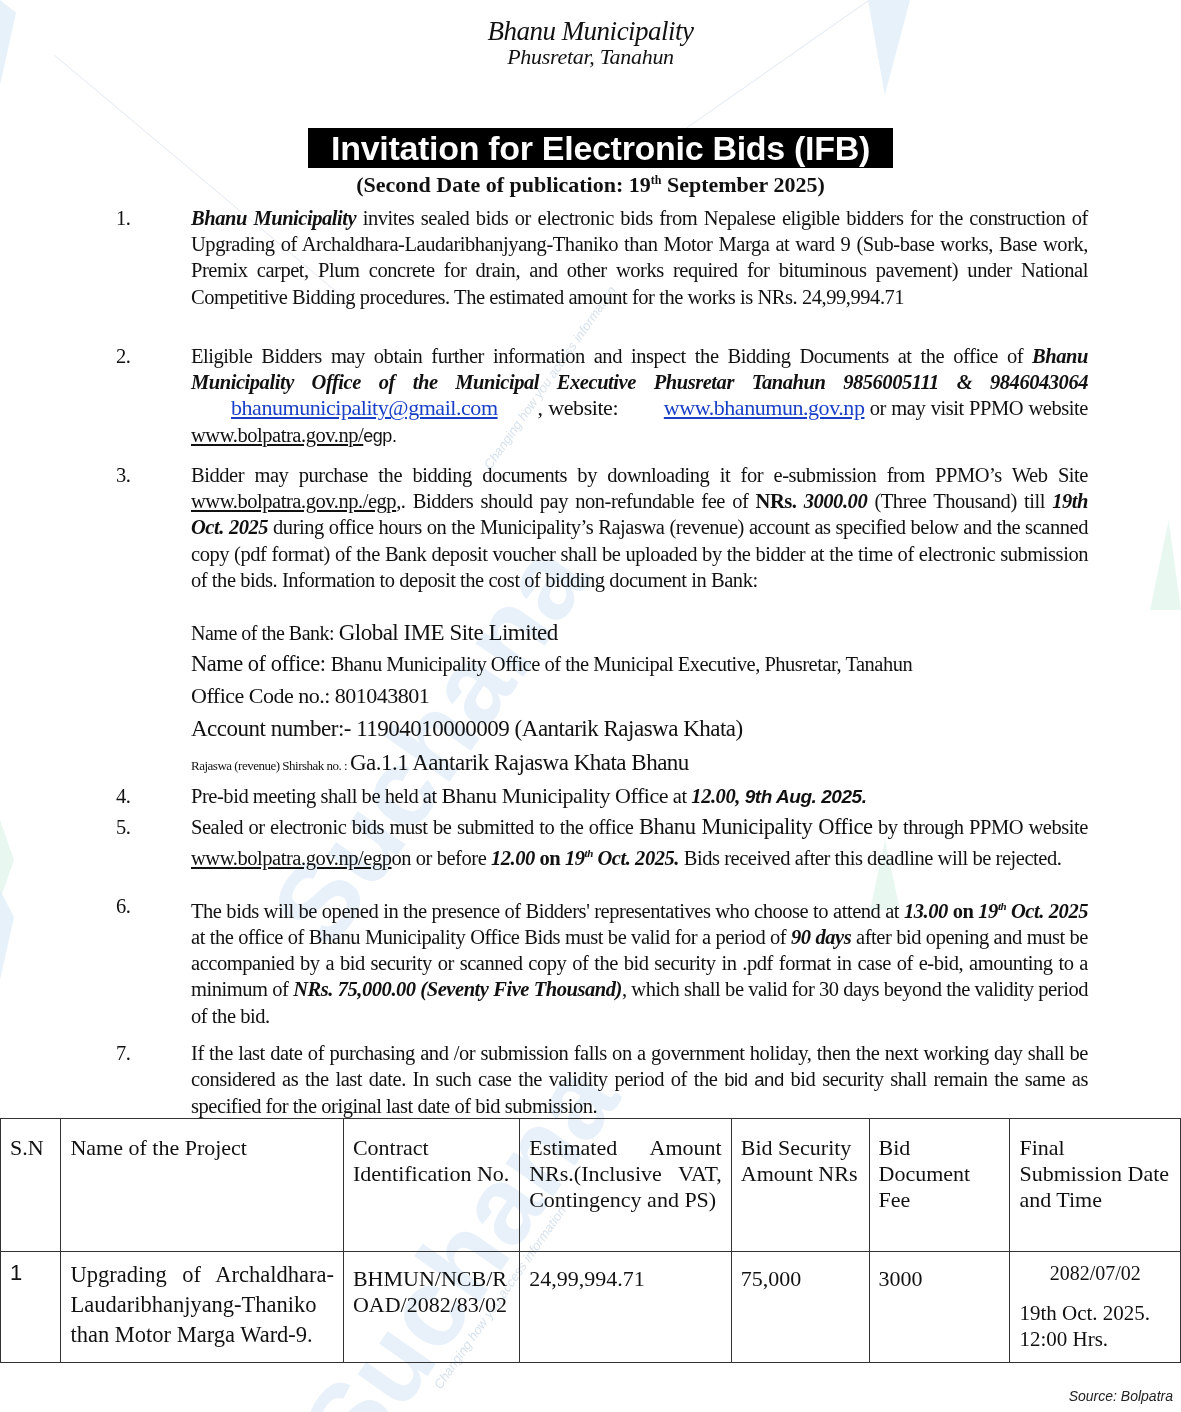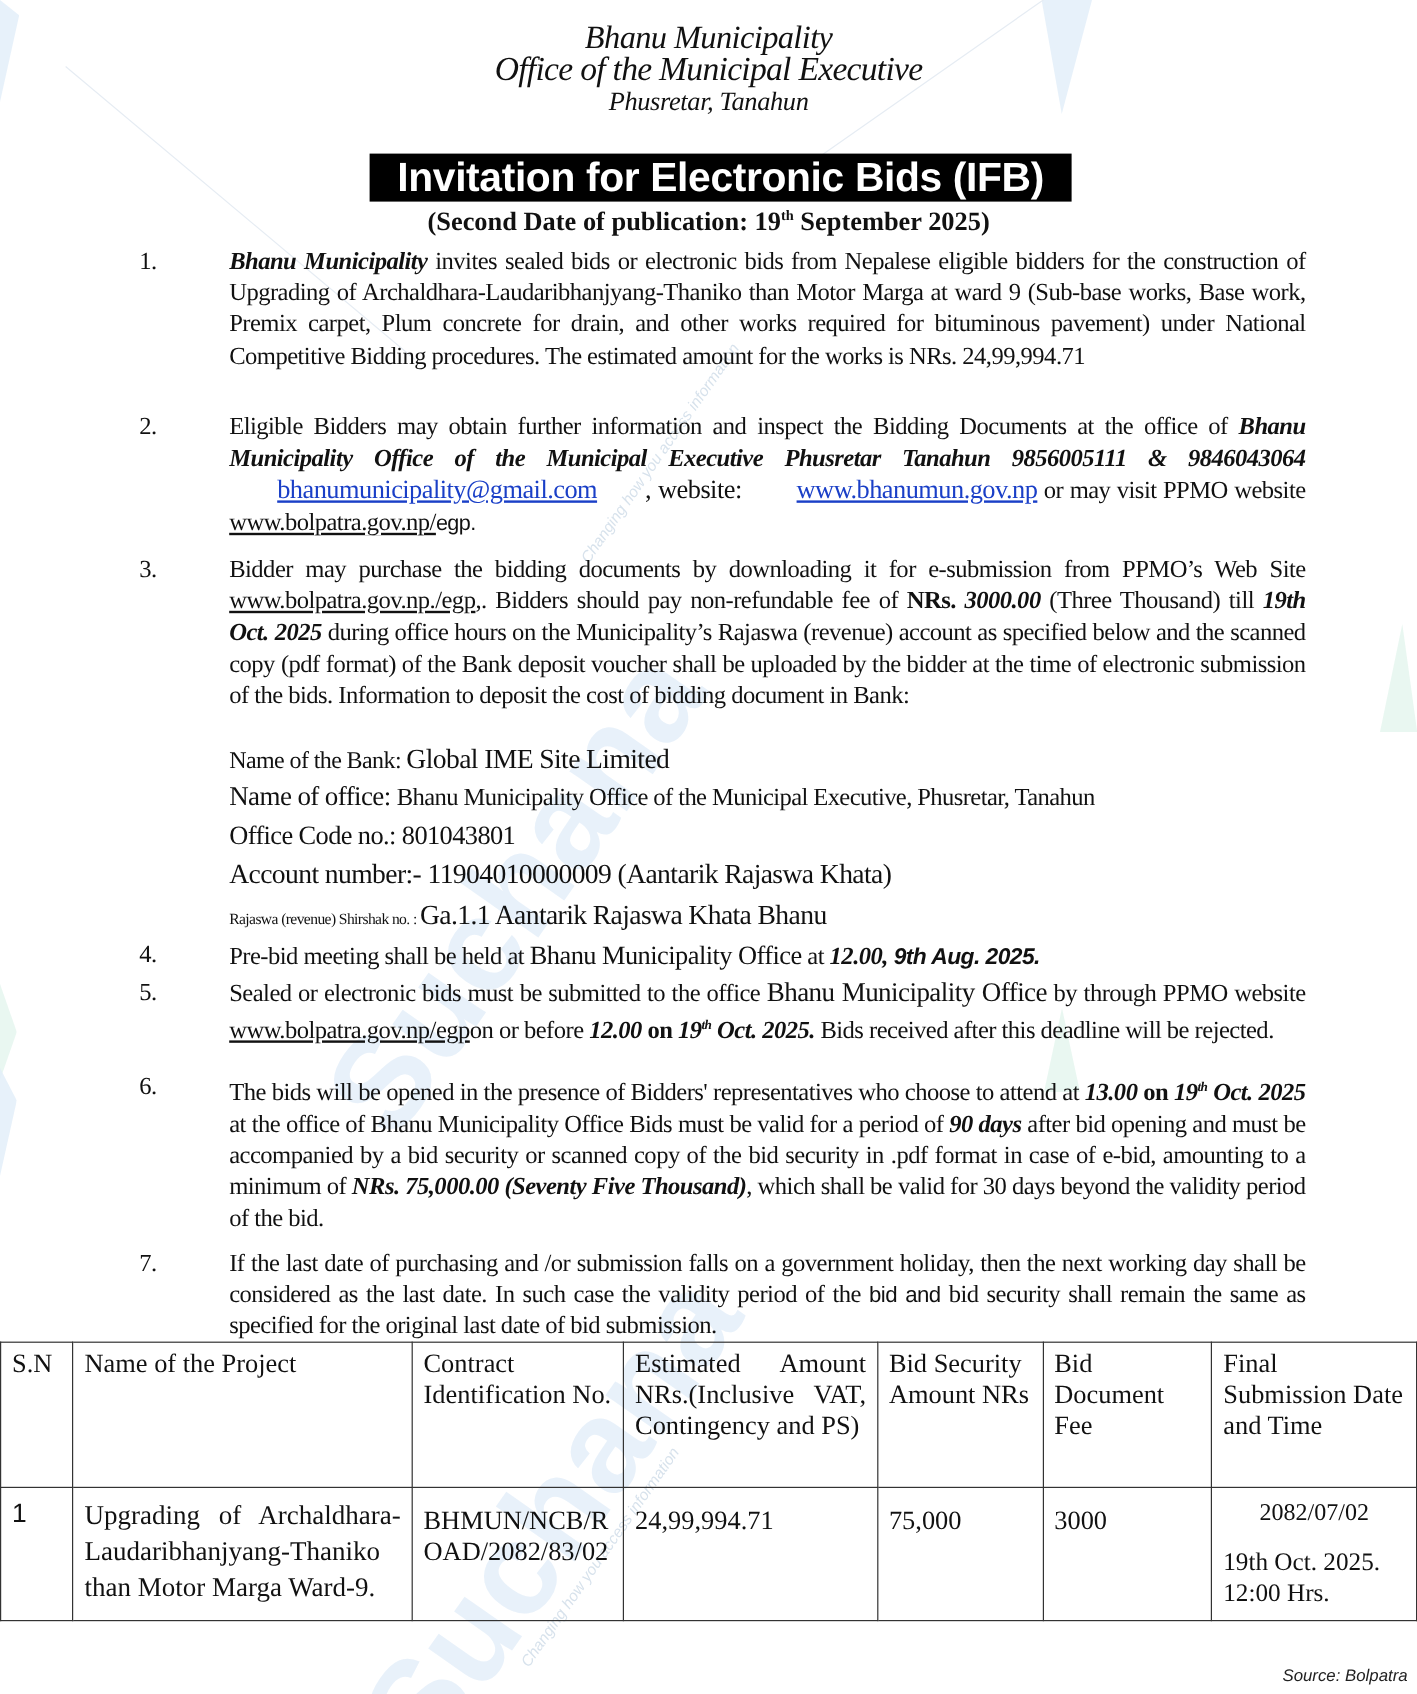--- a/index.html
+++ b/index.html
@@ -25,21 +25,21 @@
   .item i, .item b { }
   a.link { color:#1a3fc7; text-decoration:underline; }
   .ul { text-decoration:underline; }
   .sans { font-family:"Liberation Sans", sans-serif; }
   .big { font-size:22px;margin-left:40px; }
   sup { font-size:11px; }
 
   .bankline { position:absolute; left:191px; font-size:20.5px; letter-spacing:-0.5px; white-space:nowrap; }
 
   table.proj { position:absolute; top:1118px; left:0; width:1181px; border-collapse:collapse; font-size:22px; line-height:26px; }
-  table.proj td { border:1.5px solid #333; vertical-align:top; padding:4px 9px 8px 9px; }
+  table.proj td { border:1.5px solid #333; vertical-align:top; padding:16px 9px 8px 9px; }
   table.proj tr.head td { height:108px; }
   table.proj tr.row td { height:88px; padding-top:8px; }
   .c-sn { width:42px; }
   .c-name { width:270px; }
   .c-id { width:160px; }
   .c-amt { width:198px; text-align:justify; }
   .c-sec { width:122px; }
   .c-fee { width:124px; }
   .c-date { width:155px; }
   .sn-val { font-family:"Liberation Sans", sans-serif; font-size:22px; }
@@ -57,21 +57,20 @@
 <div class="wm wm-shard" style="left:0;top:890px;width:14px;height:90px;clip-path:polygon(0 0,100% 30%,0 100%);"></div>
 <div class="wm wm-line" style="left:55px;top:55px;width:380px;transform:rotate(40deg);"></div>
 <div class="wm wm-line" style="left:640px;top:160px;width:280px;transform:rotate(-35deg);"></div>
 <div class="wm wm-text" style="left:200px;top:680px;">Suchana</div>
 <div class="wm wm-text" style="left:230px;top:1200px;">Suchana</div>
 <div class="wm wm-small" style="left:440px;top:370px;">Changing how you access information</div>
 <div class="wm wm-small" style="left:390px;top:1290px;">Changing how you access information</div>
 
 <div class="header">
   <div class="h1">Bhanu Municipality</div>
-  <div class="h2">Office of the Municipal Executive</div>
   <div class="h3">Phusretar, Tanahun</div>
 </div>
 <div class="title-bar">Invitation for Electronic Bids (IFB)</div>
 <div class="pubdate"><span>(Second Date of publication: 19</span><sup>th</sup><span>  September 2025)</span></div>
 
 <div class="item" style="top:205px;">
   <span class="num">1.</span>
   <div class="body"><b><i>Bhanu Municipality</i></b><span> invites sealed bids or electronic bids from Nepalese eligible bidders for the construction of Upgrading of Archaldhara-Laudaribhanjyang-Thaniko than Motor Marga at ward 9 (Sub-base works, Base work, Premix carpet, Plum concrete for drain, and other works required for bituminous pavement) under National Competitive Bidding procedures. The estimated amount for the works is NRs. 24,99,994.71</span></div>
 </div>
 

